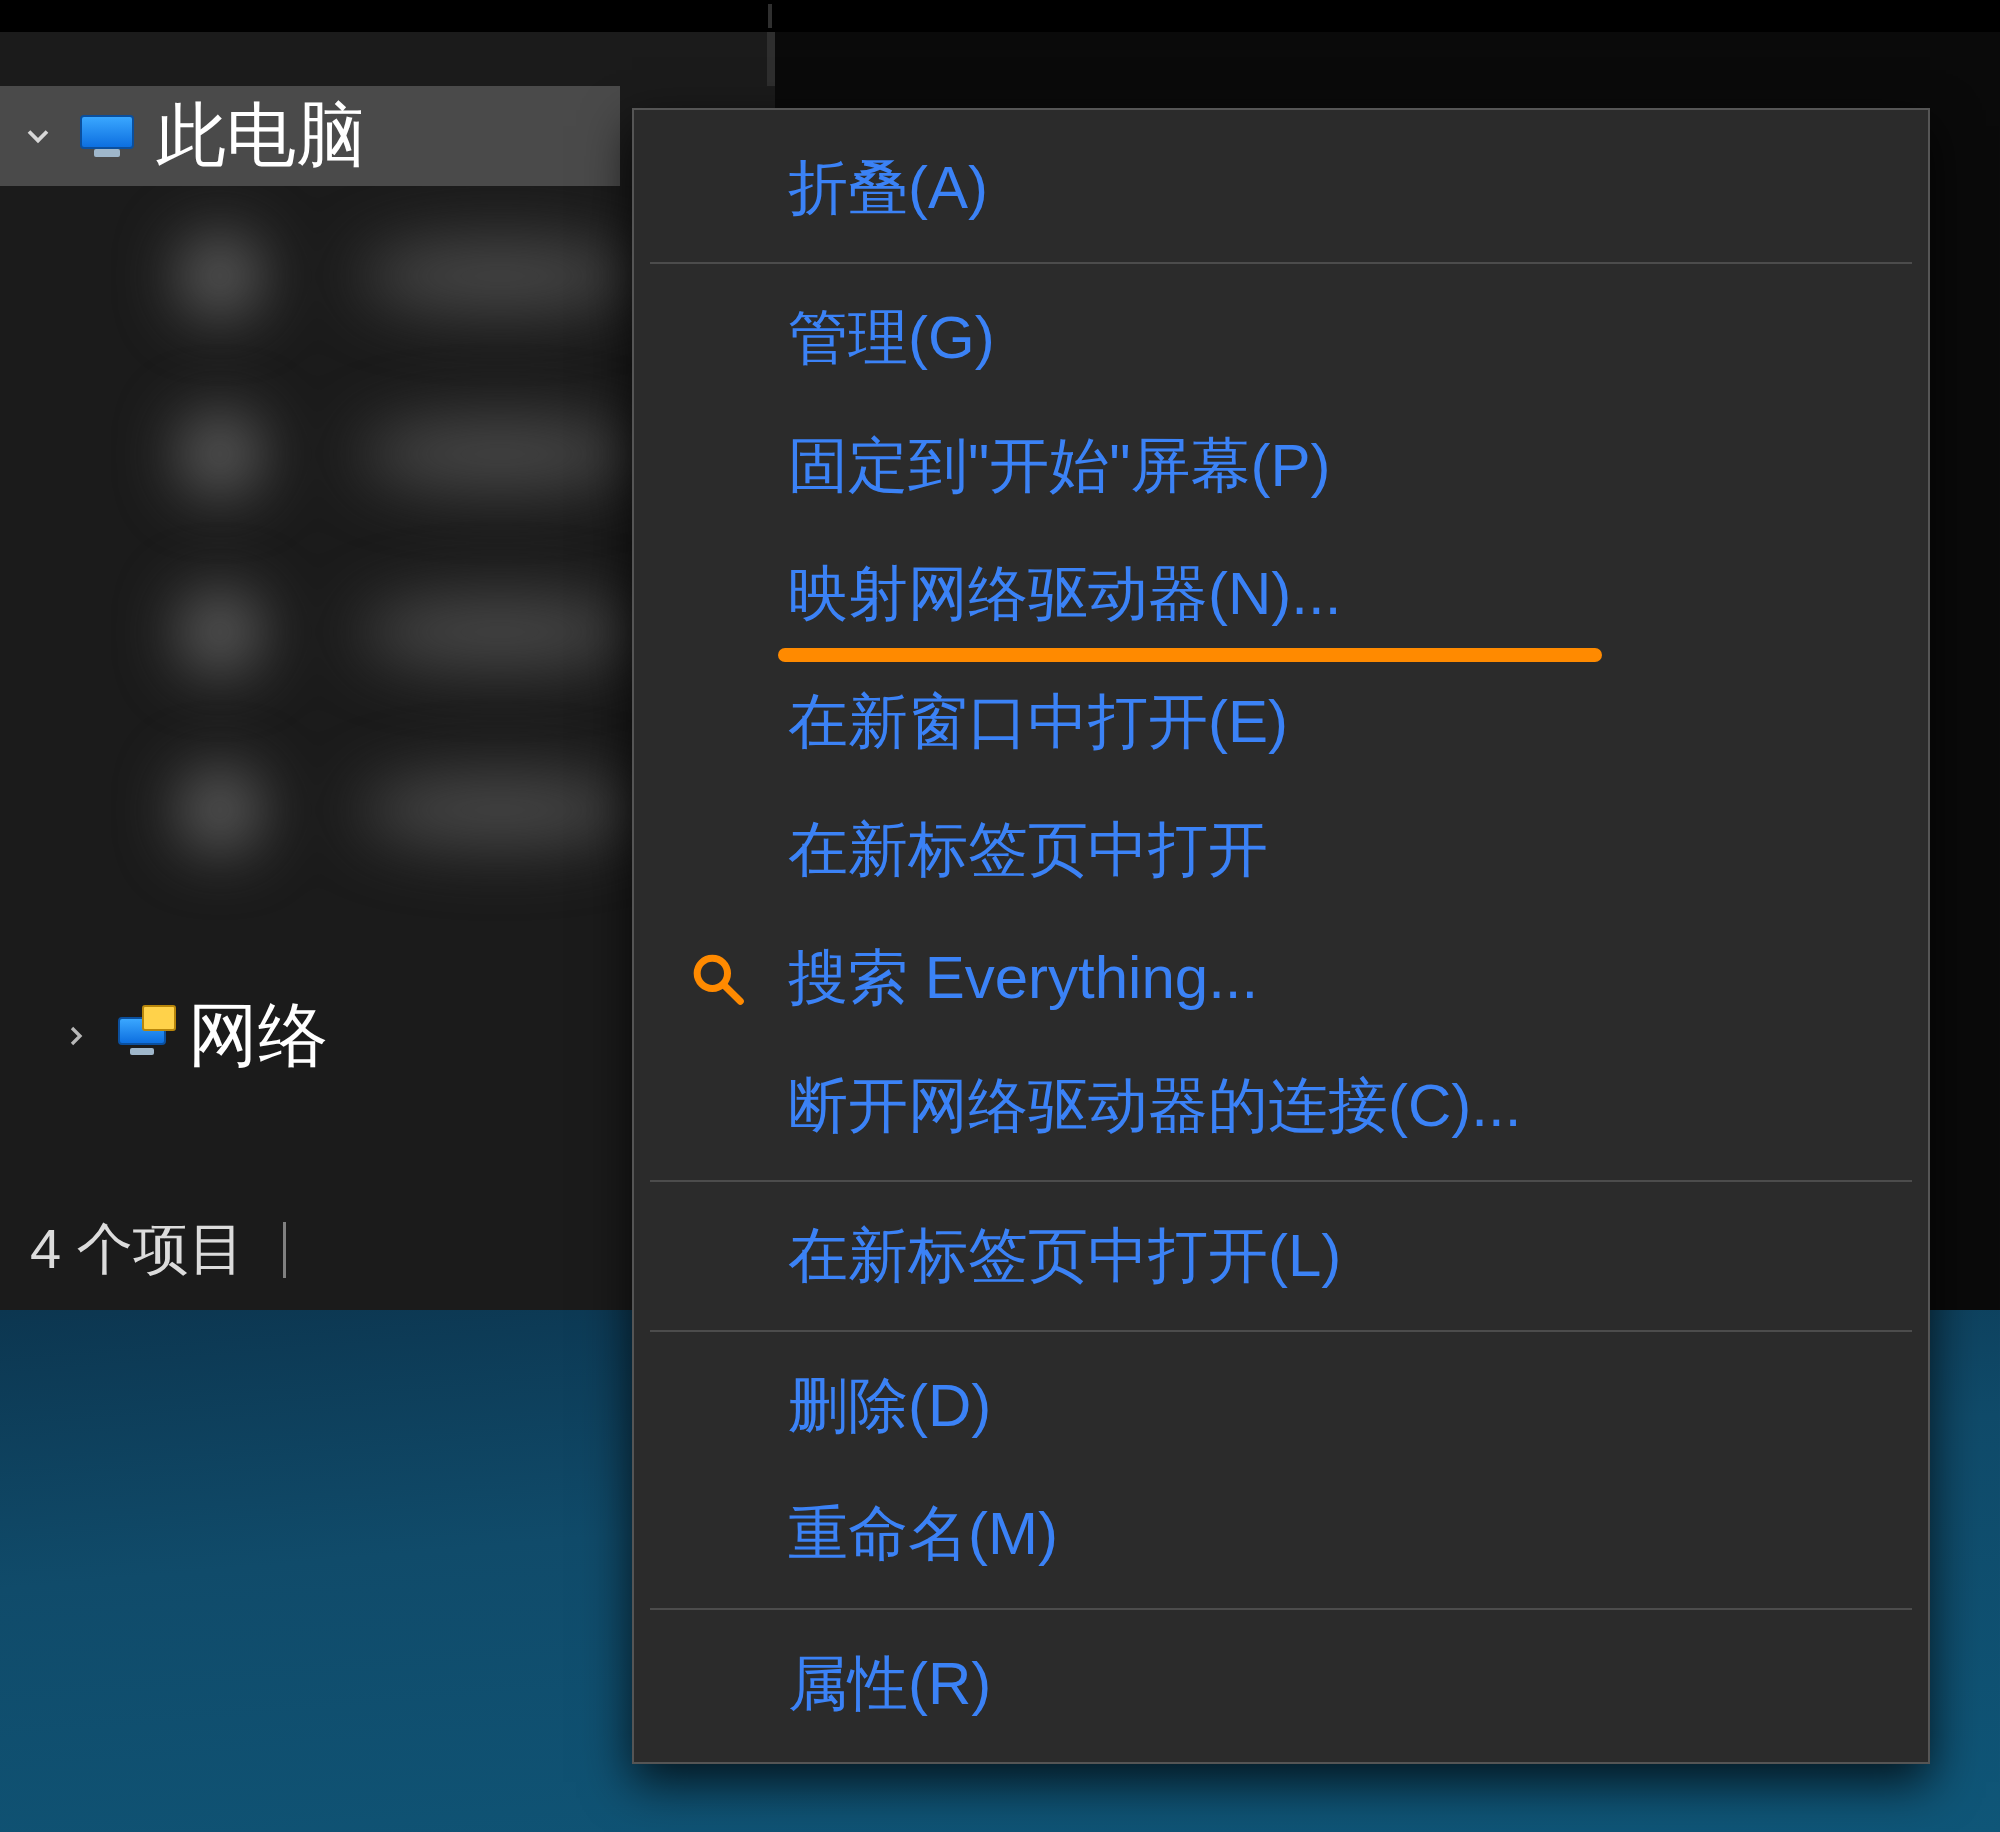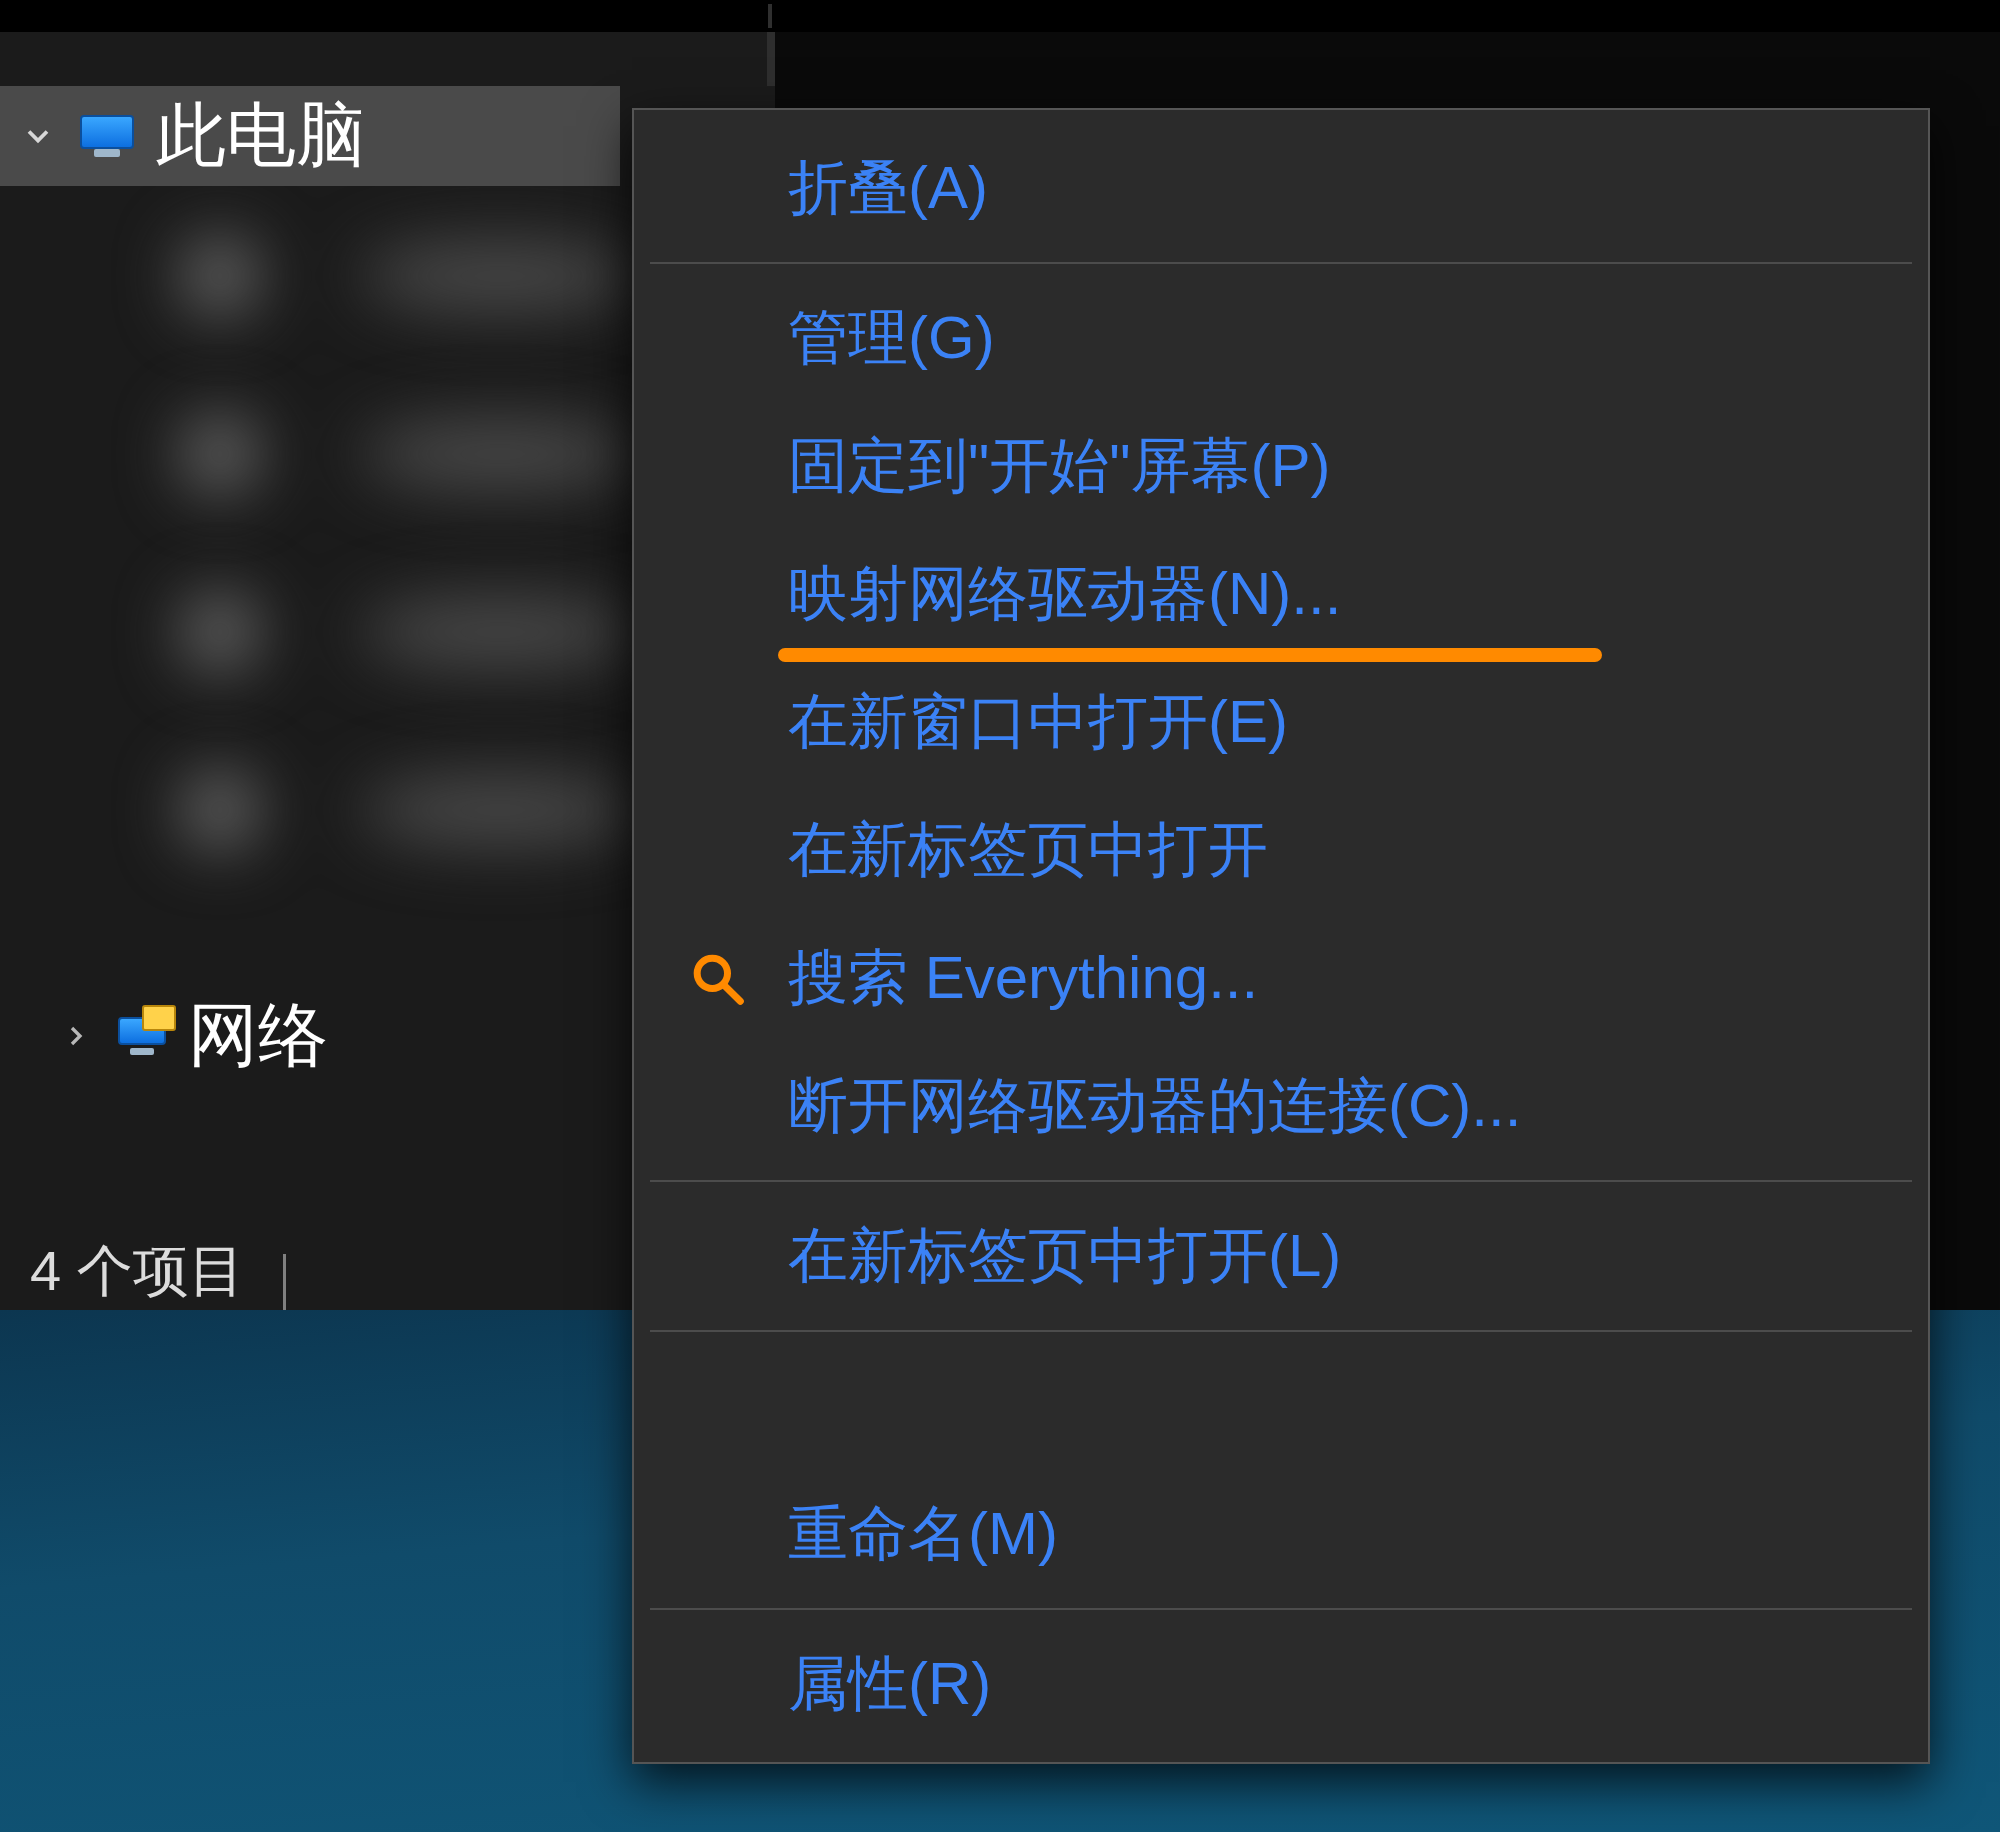--- a/index.html
+++ b/index.html
@@ -109,21 +109,21 @@
     .tree-row.indent {
       padding-left: 56px;
     }
 
     
     .statusbar {
       position: absolute;
       left: 0; bottom: 0; right: 0;
       height: 120px;
       display: flex;
-      align-items: flex-end;
+      align-items: center;
       padding-left: 30px;
       font-size: 56px;
       color: #dcdcdc;
       gap: 38px;
       background: #1b1b1b;
     }
     .statusbar .divider {
       width: 3px;
       height: 56px;
       background: #808080;
@@ -316,20 +316,21 @@
 
   <div class="menu-item">
     <span class="icon-slot"></span>
     <span>在新标签页中打开(L)</span>
   </div>
 
   <div class="menu-sep"></div>
 
   <div class="menu-item">
     <span class="icon-slot"></span>
+    <span>删除(D)</span>
   </div>
 
   <div class="menu-item">
     <span class="icon-slot"></span>
     <span>重命名(M)</span>
   </div>
 
   <div class="menu-sep"></div>
 
   <div class="menu-item">

